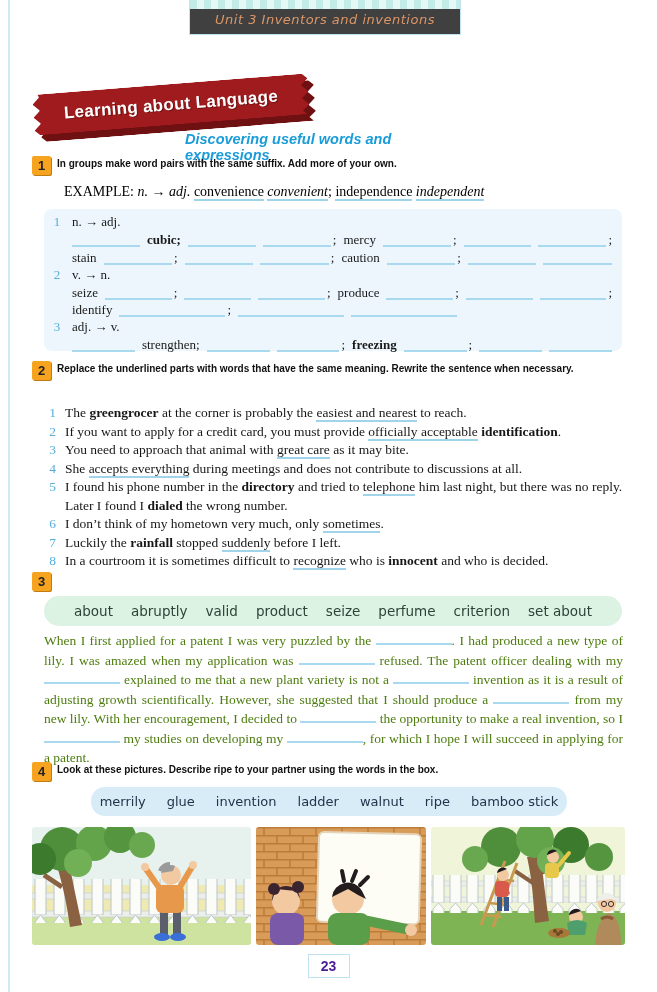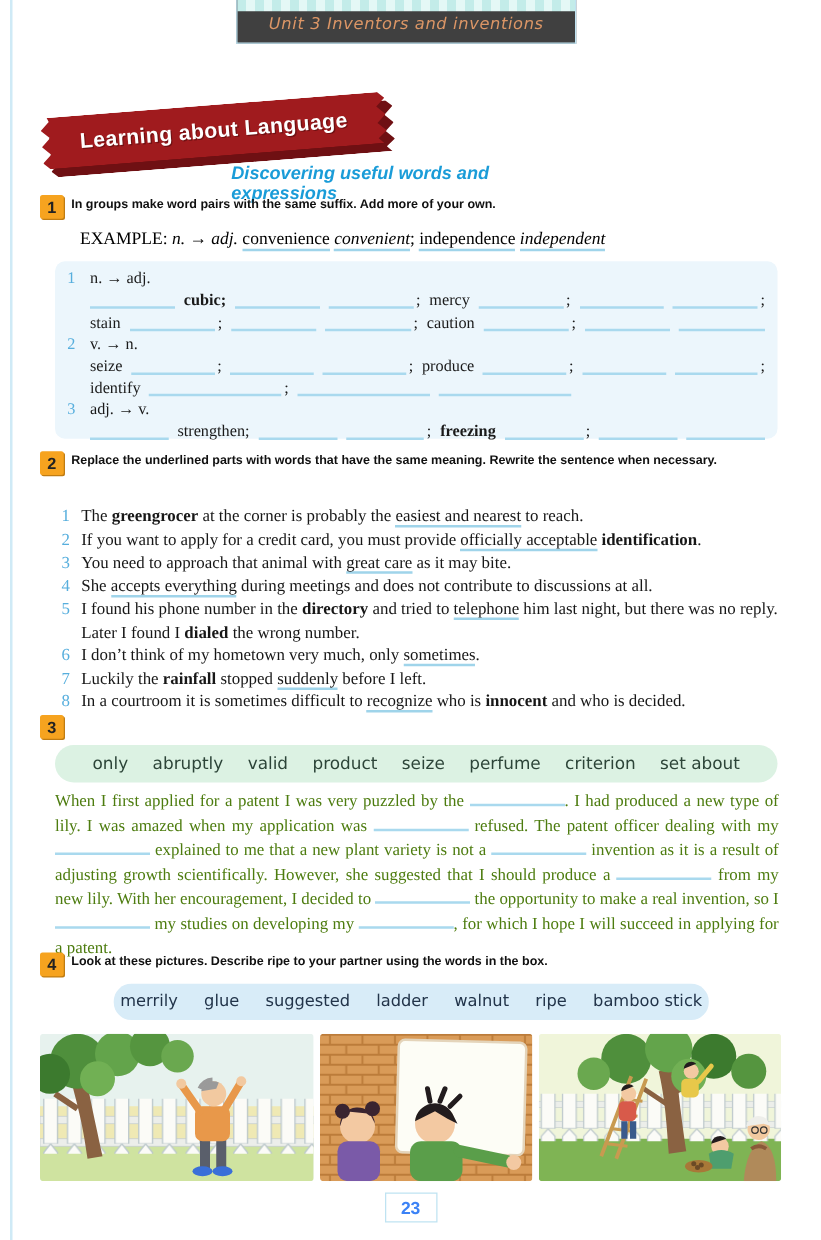--- a/index.html
+++ b/index.html
@@ -78,21 +78,21 @@
   
   .pic{position:absolute;top:827px;height:118px;border-radius:3px;overflow:hidden;}
   .pic svg{display:block;}
   .pic1{left:32px;width:219px;}
   .pic2{left:256px;width:170px;}
   .pic3{left:431px;width:194px;}
 
   
   .pageno{position:absolute;left:50%;top:954px;transform:translateX(-50%);
     width:40px;height:22px;border:1px solid #bfe3f2;display:flex;align-items:center;
-    justify-content:center;font-weight:bold;font-size:14px;color:#3b82f6;}
+    justify-content:center;font-weight:bold;font-size:14px;color:#4c1d95;}
 </style>
 </head>
 <body>
 
 <div class="left-rule"></div>
 
 <div class="unit-box">
   <div class="unit-strip"></div>
   <div class="unit-text">Unit 3 Inventors and inventions</div>
 </div>
@@ -221,39 +221,39 @@
   <div class="sent">
     <span class="num">8</span>
     <div class="stx"><span class="">In a courtroom it is sometimes difficult to </span><span class="u">recognize</span><span class=""> who is </span><span class="b">innocent</span><span class=""> and who is decided.</span></div>
   </div>
 </div>
 
 <div class="ex-row" style="top:572px;">
   <div class="badge">3</div>
 </div>
 <div class="bank bank3">
-    <span class="bank-word">only</span>
+    <span class="bank-word">about</span>
     <span class="bank-word">abruptly</span>
     <span class="bank-word">valid</span>
     <span class="bank-word">product</span>
     <span class="bank-word">seize</span>
     <span class="bank-word">perfume</span>
     <span class="bank-word">criterion</span>
     <span class="bank-word">set about</span>
   </div>
 <div class="passage"><span class="">When I first applied for a patent I was very puzzled by the </span><span class="blank"></span><span class="">. I had produced a new type of lily. I was amazed when my application was </span><span class="blank"></span><span class=""> refused. The patent officer dealing with my </span><span class="blank"></span><span class=""> explained to me that a new plant variety is not a </span><span class="blank"></span><span class=""> invention as it is a result of adjusting growth scientifically. However, she suggested that I should produce a </span><span class="blank"></span><span class=""> from my new lily. With her encouragement, I decided to </span><span class="blank"></span><span class=""> the opportunity to make a real invention, so I </span><span class="blank"></span><span class=""> my studies on developing my </span><span class="blank"></span><span class="">, for which I hope I will succeed in applying for a patent.</span></div>
 
 <div class="ex-row" style="top:762px;">
   <div class="badge">4</div>
   <div class="ex-title">Look at these pictures. Describe ripe to your partner using the words in the box.</div>
 </div>
 <div class="bank bank4">
     <span class="bank-word">merrily</span>
     <span class="bank-word">glue</span>
-    <span class="bank-word">suggested</span>
+    <span class="bank-word">invention</span>
     <span class="bank-word">ladder</span>
     <span class="bank-word">walnut</span>
     <span class="bank-word">ripe</span>
     <span class="bank-word">bamboo stick</span>
   </div>
 
 <div class="pic pic1">
 <svg width="219" height="118" viewBox="0 0 219 118">
   <defs>
     <pattern id="fp1" width="19" height="44" patternUnits="userSpaceOnUse">

